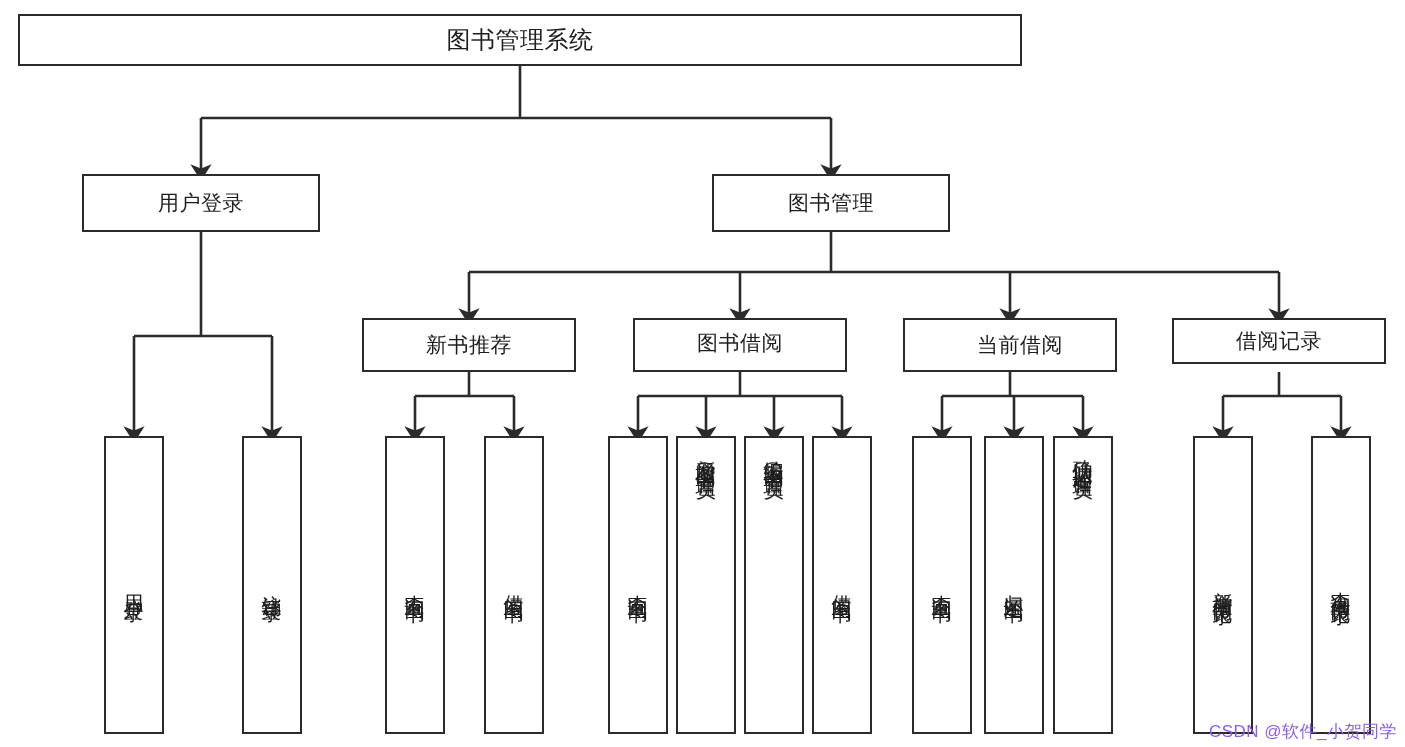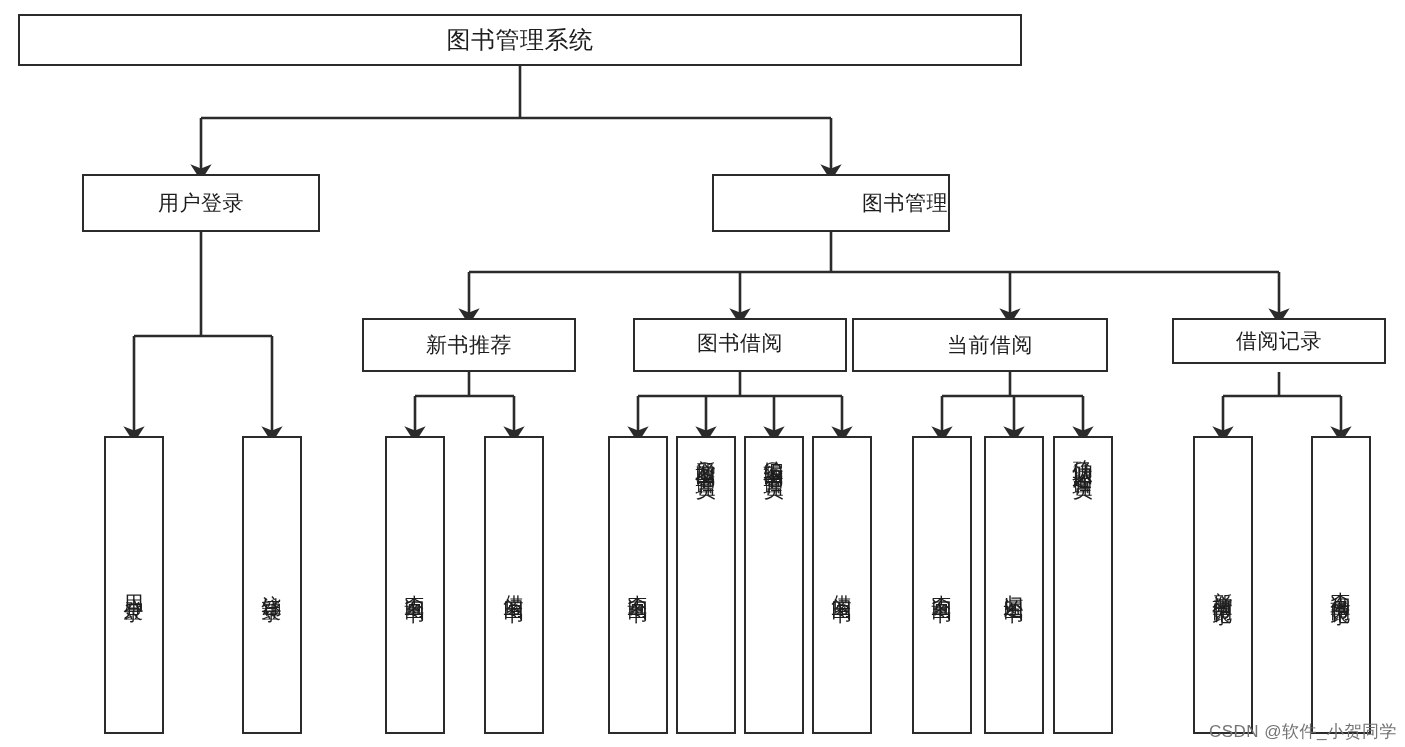--- a/index.html
+++ b/index.html
@@ -70,21 +70,21 @@
   }
   .node.vertical.align-mid .node-label {
     margin-top: auto;
     margin-bottom: auto;
   }
   #watermark {
     position: absolute;
     right: 8px;
     bottom: 4px;
     font-size: 17px;
-    color: #737373;
+    color: #8b5cf6;
     letter-spacing: 0.5px;
     z-index: 5;
     white-space: nowrap;
   }
 </style>
 </head>
 <body>
 
 <div id="diagram-canvas">
 
@@ -131,30 +131,30 @@
       </g>
   </svg>
 
   <div id="node-layer">
       <div class="node horizontal root" style="left: 18px; top: 14px; width: 1004px; height: 52px;">
         <span class="node-label">图书管理系统</span>
       </div>
       <div class="node horizontal" style="left: 82px; top: 174px; width: 238px; height: 58px;">
         <span class="node-label">用户登录</span>
       </div>
-      <div class="node horizontal" style="left: 712px; top: 174px; width: 238px; height: 58px; justify-content: flex-end;">
+      <div class="node horizontal" style="left: 712px; top: 174px; width: 238px; height: 58px;">
         <span class="node-label">图书管理</span>
       </div>
       <div class="node horizontal" style="left: 362px; top: 318px; width: 214px; height: 54px; align-items: center;">
         <span class="node-label">新书推荐</span>
       </div>
       <div class="node horizontal" style="left: 633px; top: 318px; width: 214px; height: 54px; font-family: Liberation Mono, monospace;">
         <span class="node-label">图书借阅</span>
       </div>
-      <div class="node horizontal" style="left: 852px; top: 318px; width: 256px; height: 54px; padding-left: 20px;">
+      <div class="node horizontal" style="left: 903px; top: 318px; width: 214px; height: 54px; padding-left: 20px;">
         <span class="node-label">当前借阅</span>
       </div>
       <div class="node horizontal" style="left: 1172px; top: 318px; width: 214px; height: 46px;">
         <span class="node-label">借阅记录</span>
       </div>
       <div class="node vertical align-mid" style="left: 104px; top: 436px; width: 60px; height: 298px;">
         <span class="node-label">用户登录</span>
       </div>
       <div class="node vertical align-mid" style="left: 242px; top: 436px; width: 60px; height: 298px;">
         <span class="node-label">注销登录</span>

